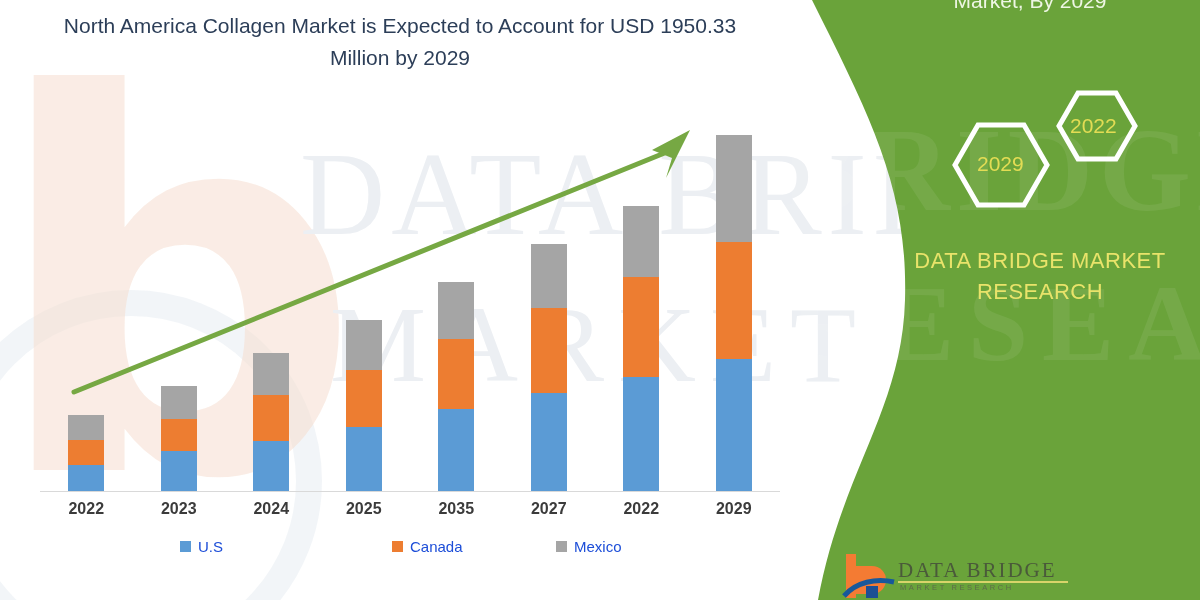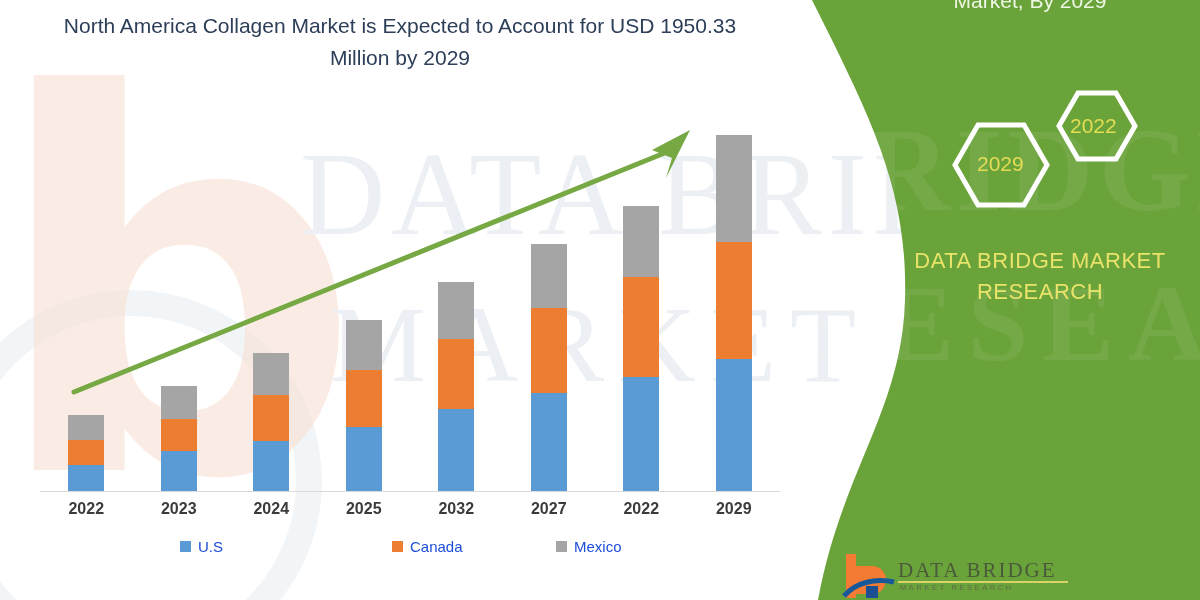--- a/index.html
+++ b/index.html
@@ -169,21 +169,21 @@
       <line x1="34" y1="272" x2="632" y2="30" stroke="#76a843" stroke-width="5" stroke-linecap="round"></line>
       <polygon points="650,10 612,30 632,38 626,58" fill="#76a843"></polygon>
     </svg>
   </div>
 
   <div class="xlabels" id="xlabels">
       <div class="xlab" style="left: 10.25px;">2022</div>
       <div class="xlab" style="left: 102.75px;">2023</div>
       <div class="xlab" style="left: 195.25px;">2024</div>
       <div class="xlab" style="left: 287.75px;">2025</div>
-      <div class="xlab" style="left: 380.25px;">2032</div>
+      <div class="xlab" style="left: 380.25px;">2035</div>
       <div class="xlab" style="left: 472.75px;">2027</div>
       <div class="xlab" style="left: 565.25px;">2022</div>
       <div class="xlab" style="left: 657.75px;">2029</div>
     </div>
 
   <div class="legend" id="legend">
       <div class="leg-item" style="left: 30px;">
         <span class="leg-sw" style="background: rgb(91, 155, 213);"></span>
         <span class="leg-tx">U.S</span>
       </div>

